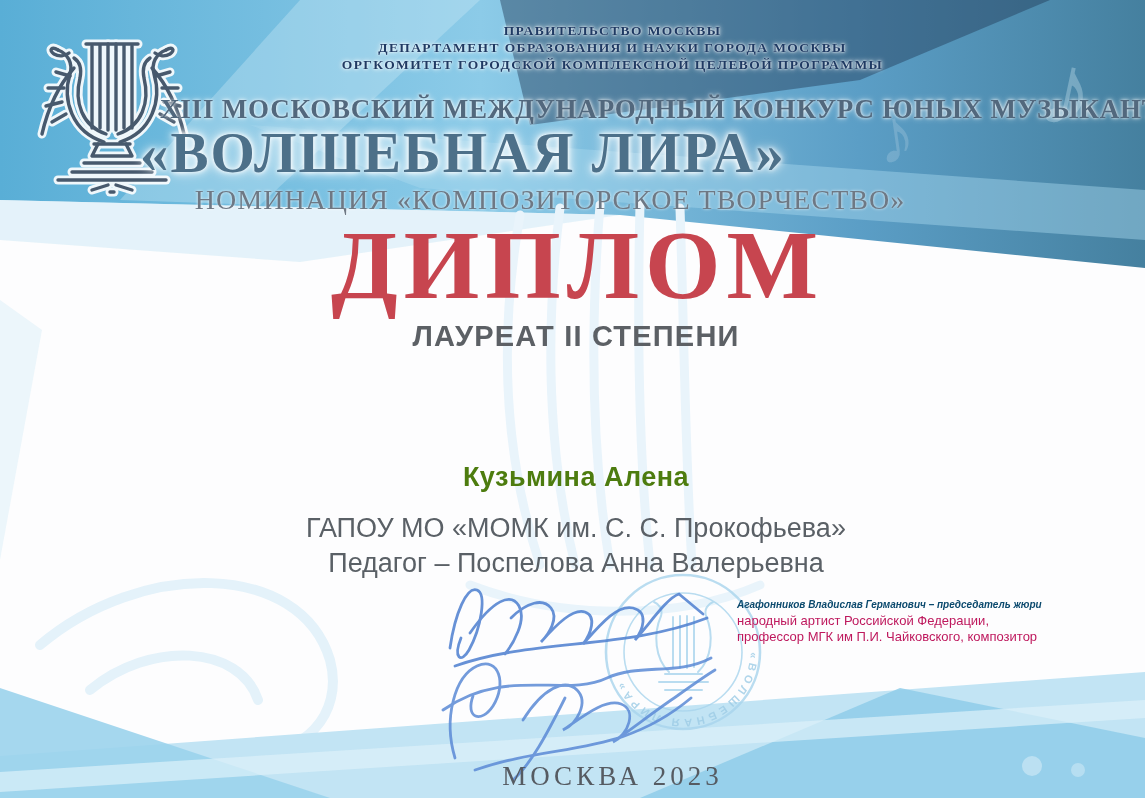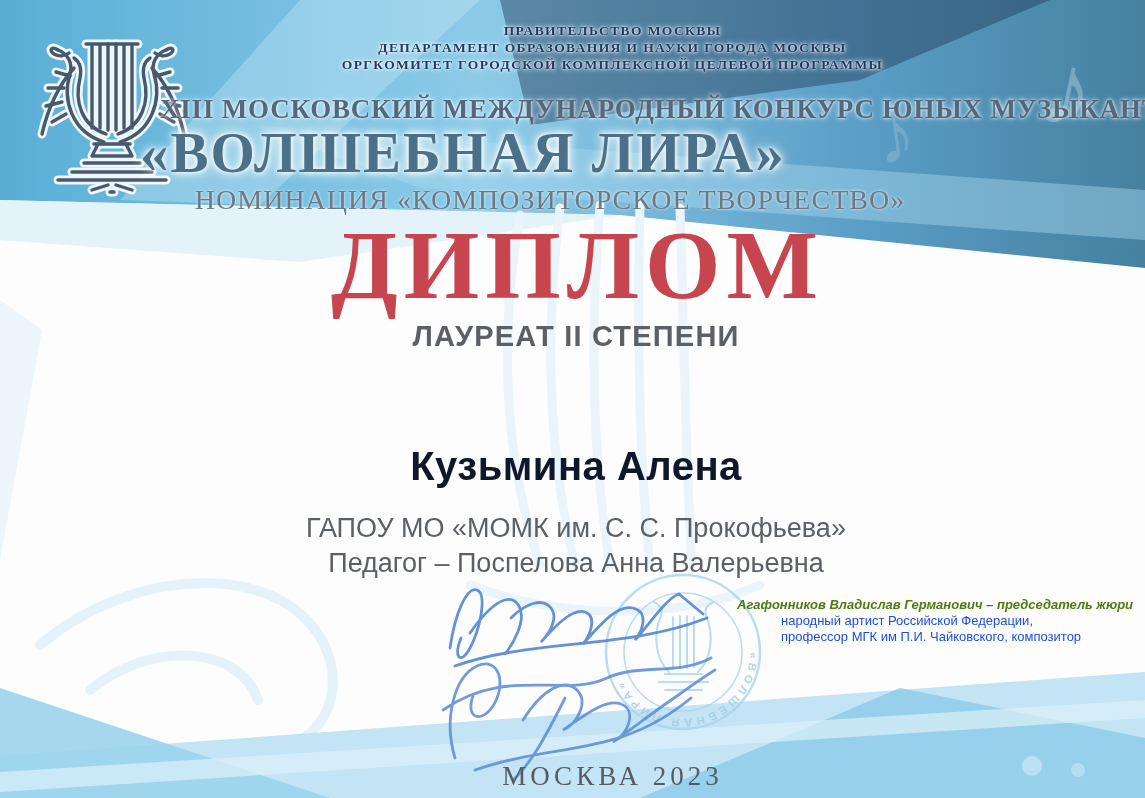--- a/index.html
+++ b/index.html
@@ -43,32 +43,32 @@
   .degree{
     left:10px;top:312px;width:1132px;
     font-weight:bold;font-size:29px;color:#5c6065;letter-spacing:1.2px;
   }
   .awarded{
     left:10px;top:364px;width:1132px;
     font-family:"Liberation Serif",serif;font-weight:bold;font-size:34px;color:#bf5964;
     letter-spacing:2.5px;
   }
   .recipient{
-    left:10px;top:436px;width:1132px;
-    font-weight:bold;font-size:40px;color:#0f172a;letter-spacing:.5px;
+    left:10px;top:454px;width:1132px;
+    font-weight:bold;font-size:27px;color:#4d7c0f;letter-spacing:.5px;
   }
   .institution{left:10px;top:505px;width:1132px;font-size:27px;color:#5a6066;}
   .teacher{left:10px;top:540px;width:1132px;font-size:27px;color:#5a6066;}
 
   .jury{position:absolute;left:737px;top:597px;width:400px;}
   .jury-entry{margin-bottom:12px;}
   .jury-name{
-    font-size:13px;font-weight:bold;font-style:italic;color:#4d7c0f;line-height:16px;
-  }
-  .jury-line{font-size:13px;color:#1d4ed8;line-height:16px;margin-left:44px;}
+    font-size:10px;font-weight:bold;font-style:italic;color:#0c4a6e;line-height:16px;
+  }
+  .jury-line{font-size:13px;color:#be185d;line-height:16px;}
 
   .city-year{
     left:80px;top:753px;width:1065px;
     font-family:"Liberation Serif",serif;font-size:27px;color:#565b62;letter-spacing:4px;
   }
 </style>
 </head>
 <body>
 
 <div class="certificate">

